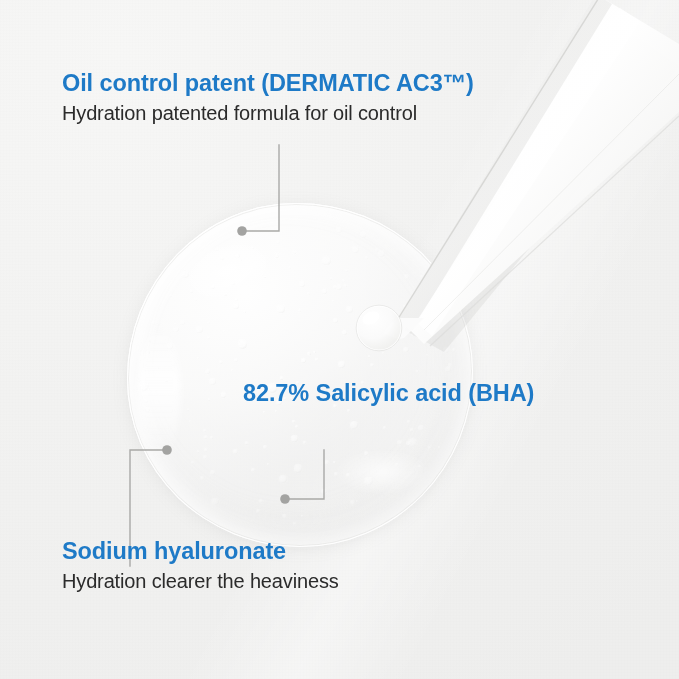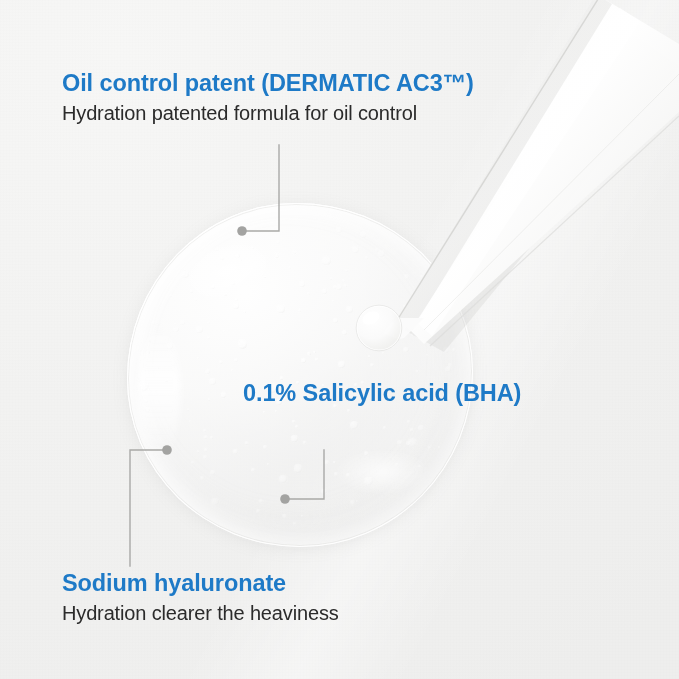--- a/index.html
+++ b/index.html
@@ -142,21 +142,21 @@
     font-size: 20px;
     font-weight: 400;
     letter-spacing: -0.15px;
     line-height: 1.0;
     white-space: nowrap;
     margin: 0;
   }
 
   #callout-1 { left: 62px;  top: 72px; }
   #callout-2 { left: 243px; top: 382px; }
-  #callout-3 { left: 62px;  top: 572px; }
+  #callout-3 { left: 62px;  top: 540px; }
 </style>
 </head>
 <body>
 
 <div id="stage">
 
   <div class="bg-base"></div>
   <div class="bg-sheen"></div>
   <div class="bg-grain"></div>
 
@@ -416,21 +416,21 @@
       <circle cx="167" cy="450" r="4.8" fill="#a3a3a1"></circle>
     </g>
   </svg>
 
   <div class="callout" id="callout-1">
     <p class="c-title">Oil control patent (DERMATIC AC3™)</p>
     <p class="c-sub">Hydration patented formula for oil control</p>
   </div>
 
   <div class="callout" id="callout-2">
-    <p class="c-title">0.1% Salicylic acid (BHA)</p>
+    <p class="c-title">82.7% Salicylic acid (BHA)</p>
   </div>
 
   <div class="callout" id="callout-3">
     <p class="c-title">Sodium hyaluronate</p>
     <p class="c-sub">Hydration clearer the heaviness</p>
   </div>
 
 </div>
 
 </body></html>

